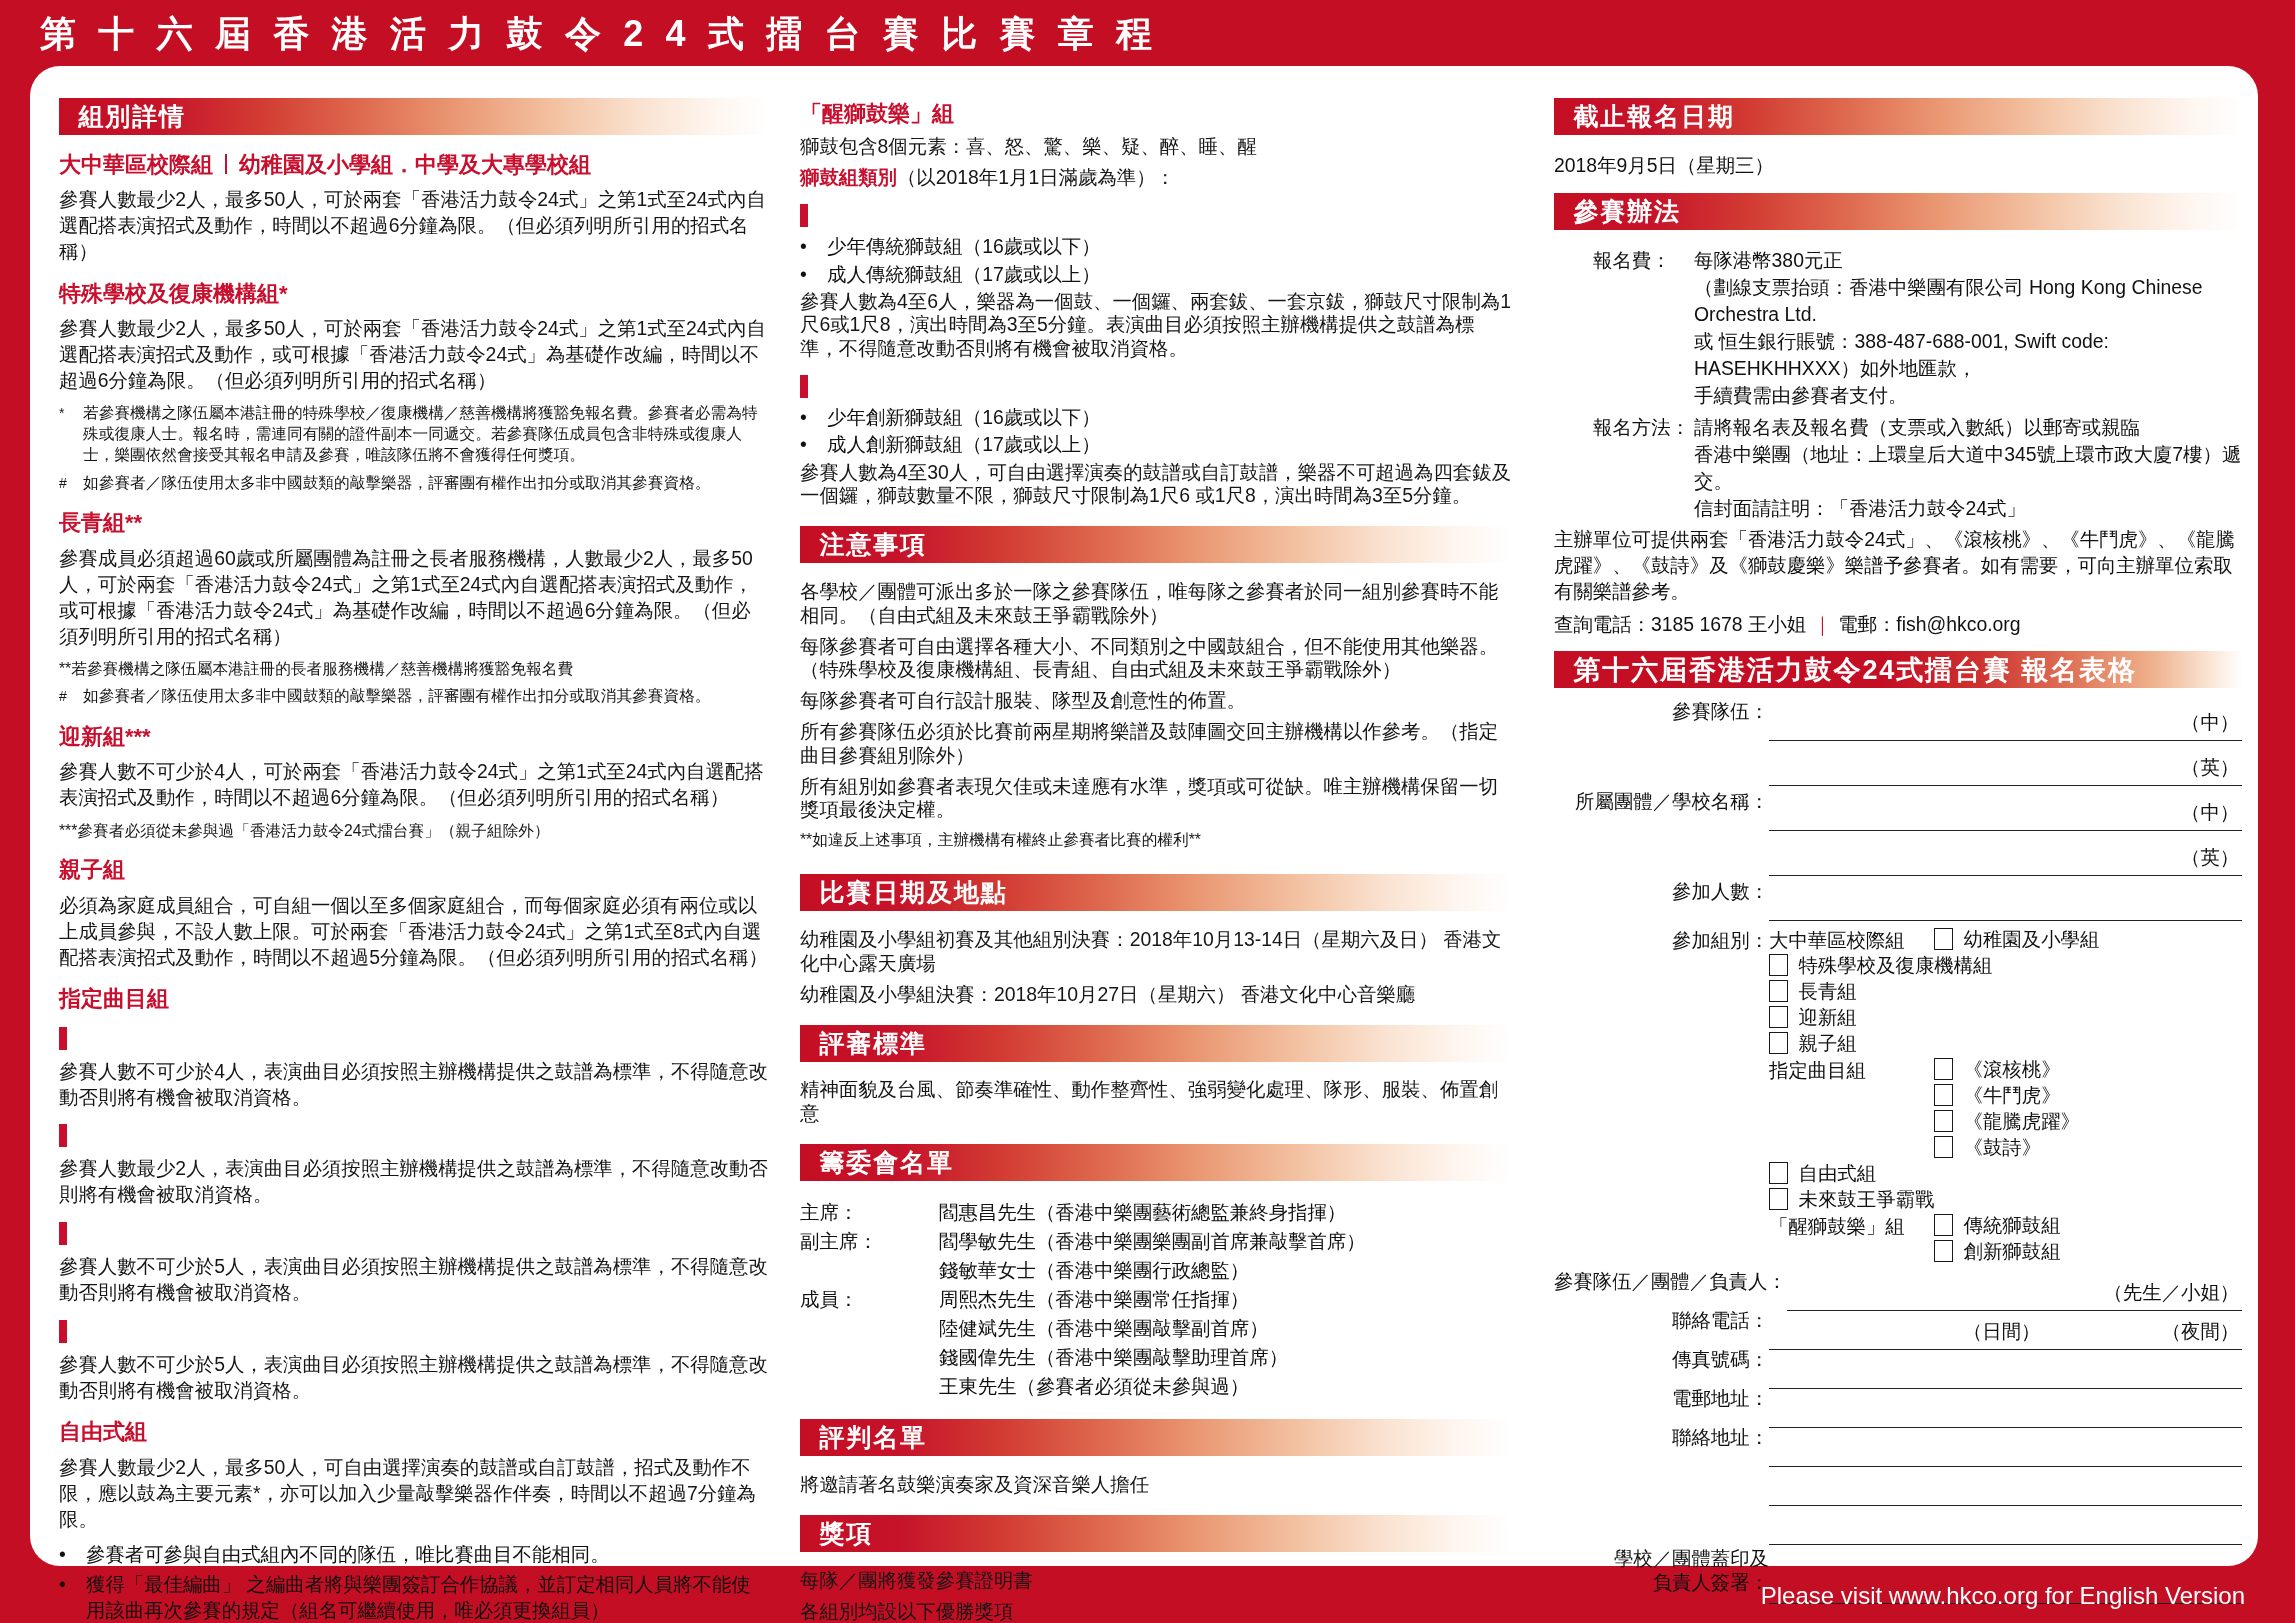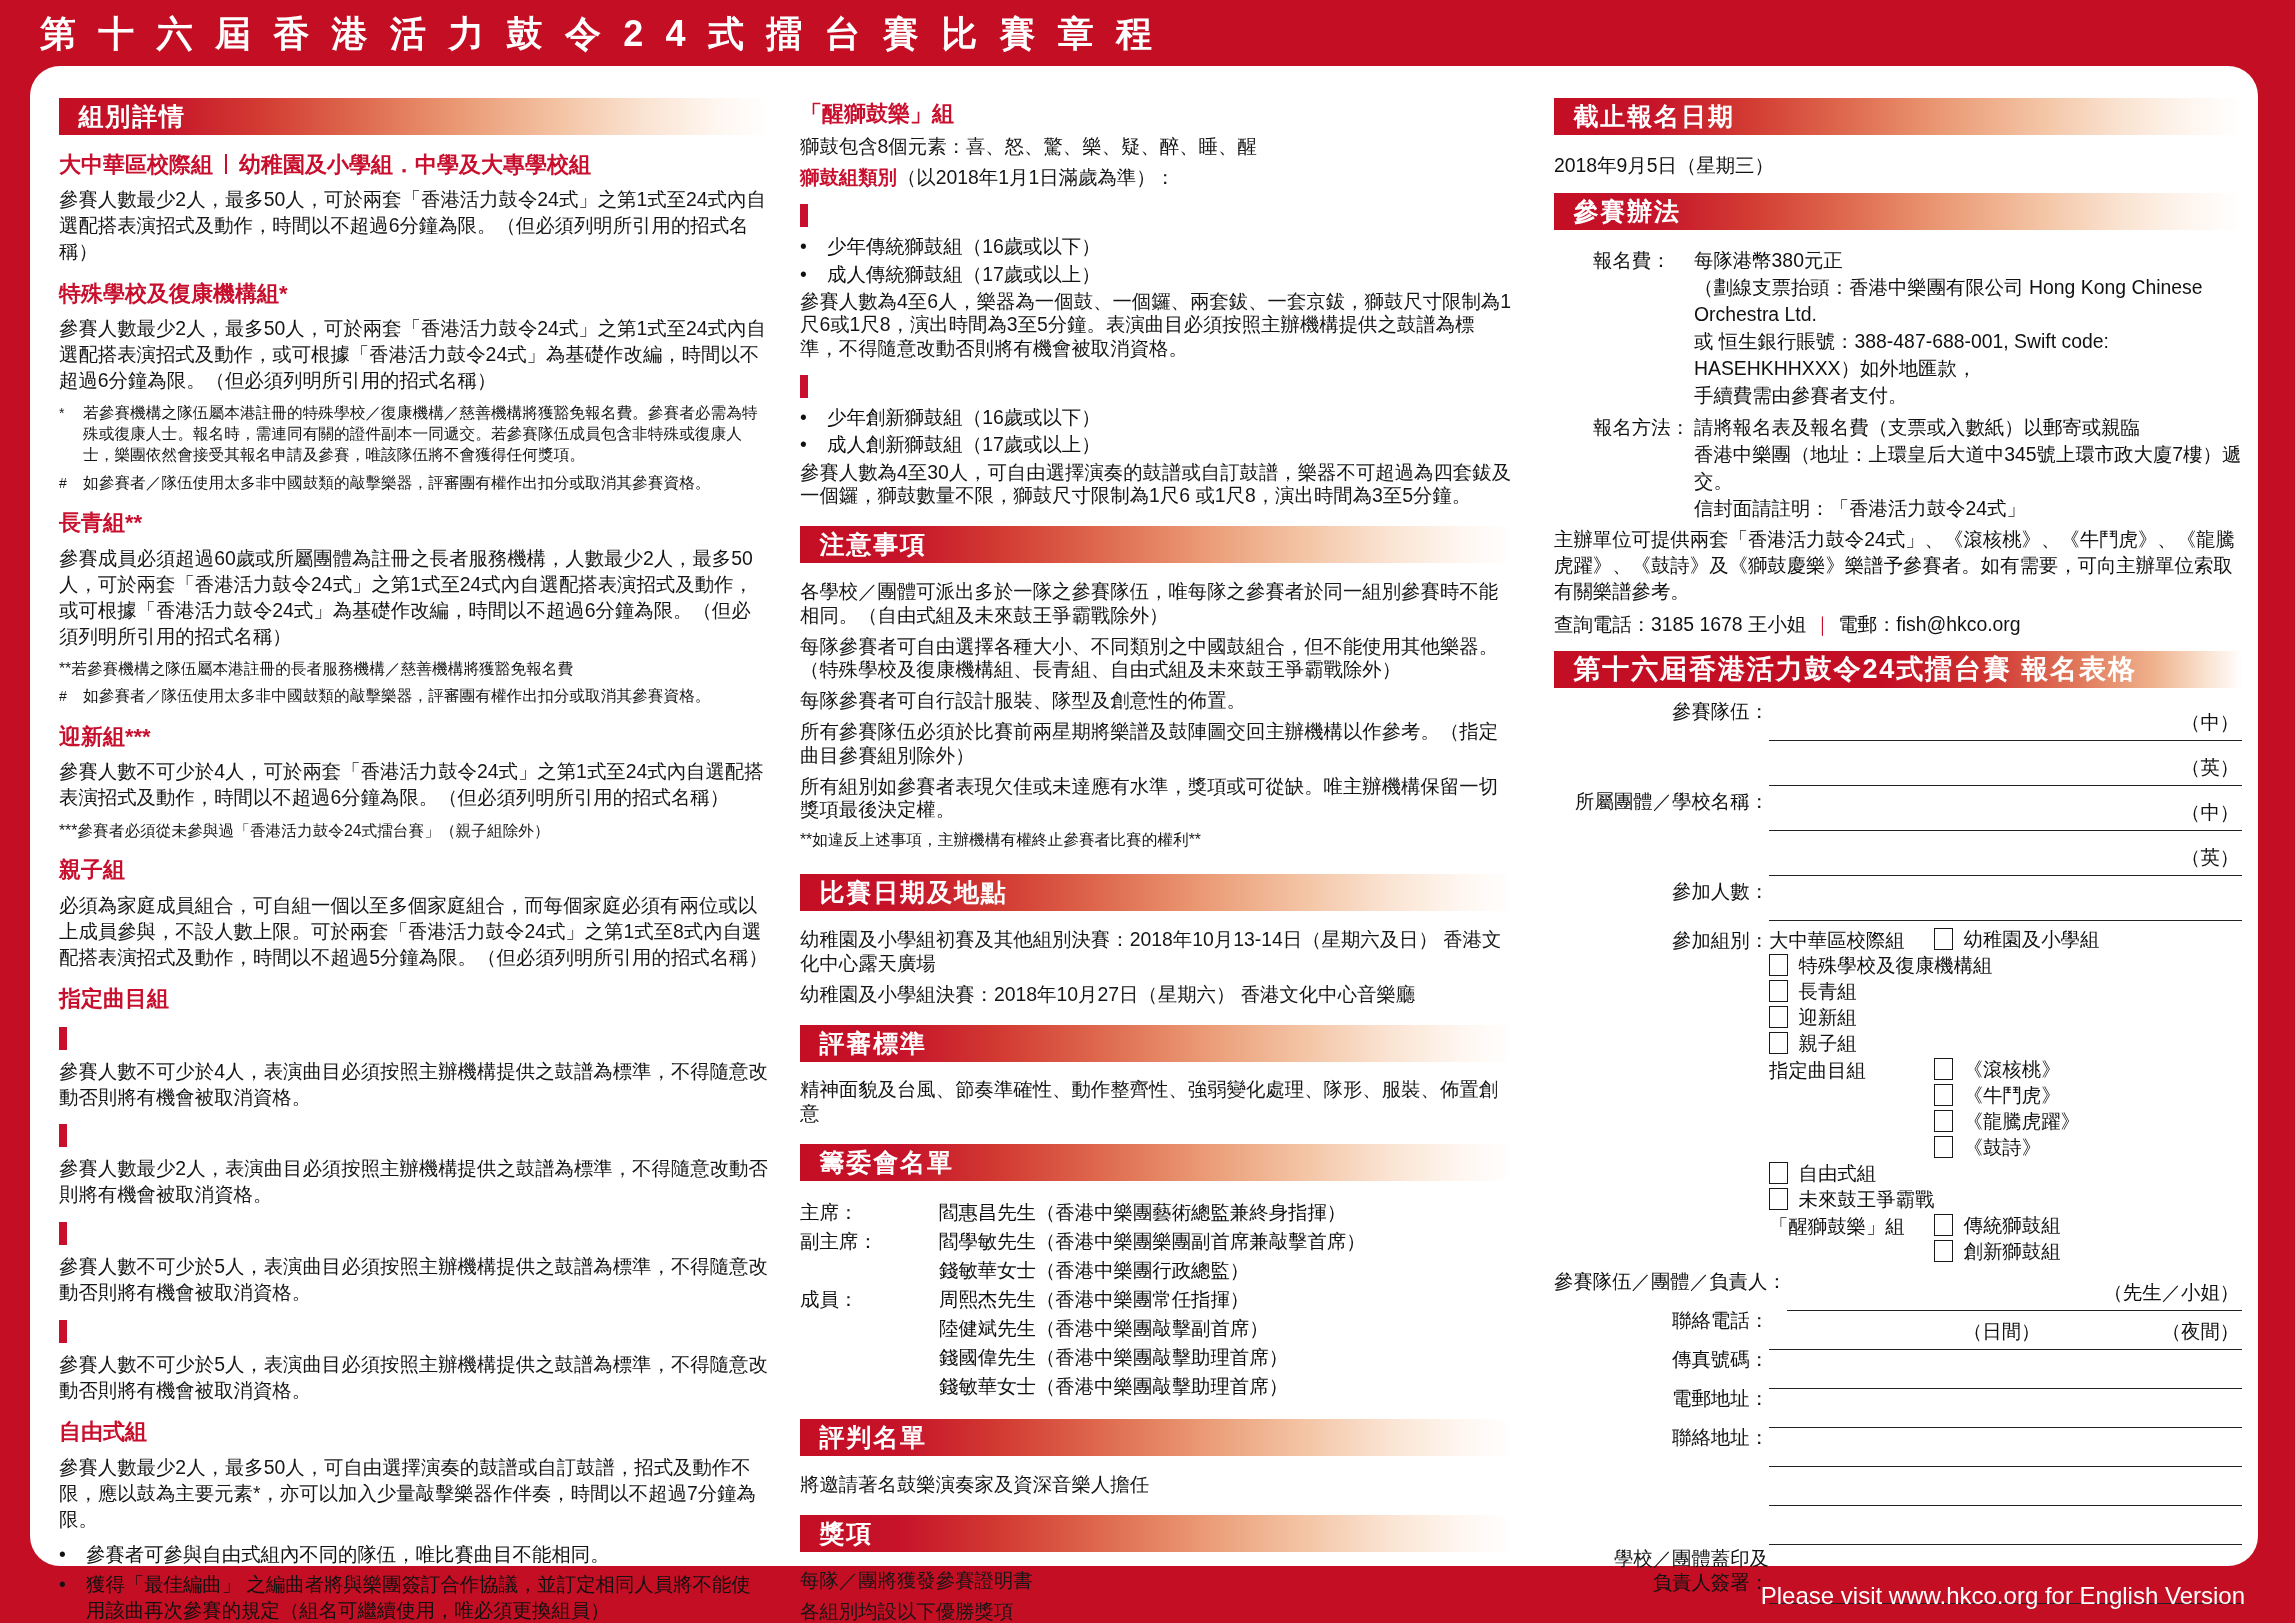--- a/index.html
+++ b/index.html
@@ -12,21 +12,21 @@
   .sheet { position:absolute; left:30px; top:66px; width:2228px; height:1500px; background:#fff; border-radius:30px; }
 
   .col { position:absolute; top:98px; }
   .col1 { left:59px;  width:709px; }
   .col2 { left:800px; width:712px; }
   .col3 { left:1554px; width:688px; }
 
   .banner { height:37px; display:flex; align-items:center; padding-left:19.4px; margin-bottom:16.7px;
             color:#fff; font-size:25px; font-weight:bold; letter-spacing:1.9px;
             background:linear-gradient(90deg,#c40e24 0%,#c6132a 14%,#d23a32 28%,#de684d 42%,#ea9873 56%,#f3c2a2 70%,#fae2d0 82%,#fef5ee 92%,#ffffff 100%); }
-  .banner.solid { background:linear-gradient(90deg,#c40e24 0%,#c40e24 48%,#ce322f 62%,#e0775a 76%,#efb18c 87%,#fae3d2 95%,#ffffff 100%); }
+  .banner.solid { background:linear-gradient(90deg,#c40e24 0%,#c40e24 48%,#ce322f 62%,#e0775a 76%,#efb18c 87%,#fae3d2 95%,#ffffff 100%);align-items:flex-end; }
 
   .subhead { color:#c8102e; font-size:22px; font-weight:bold; line-height:26px; margin:16.7px 0 8.3px 0; }
   .subhead:first-of-type { margin-top:0; }
   .subhead .sep { display:inline-block; width:1.9px; height:20.4px; background:#c8102e; margin:0 12px; vertical-align:-2.8px; }
   .subhead .light { font-weight:bold; }
 
   .body  { font-size:19.4px; line-height:26px; margin-bottom:9.3px; color:#161616; }
   .col2 .body { line-height:23.6px; margin-bottom:7.4px; }
 
   .fn { display:flex; font-size:15.7px; line-height:21px; margin-bottom:6.5px; color:#161616; }
@@ -230,21 +230,21 @@
   <div class="crow">
       <span class="crole"></span>
       <span>陸健斌先生（香港中樂團敲擊副首席）</span>
     </div>
   <div class="crow">
       <span class="crole"></span>
       <span>錢國偉先生（香港中樂團敲擊助理首席）</span>
     </div>
   <div class="crow">
       <span class="crole"></span>
-      <span>錢敏華女士（香港中樂團敲擊助理首席）</span>
+      <span>王東先生（參賽者必須從未參與過）</span>
     </div>
 
   <div class="banner" style="margin-top:18.5px;">
       <span>評判名單</span>
     </div>
   <p class="body">將邀請著名鼓樂演奏家及資深音樂人擔任</p>
 
   <div class="banner" style="margin-top:18.5px;">
       <span>獎項</span>
     </div>

